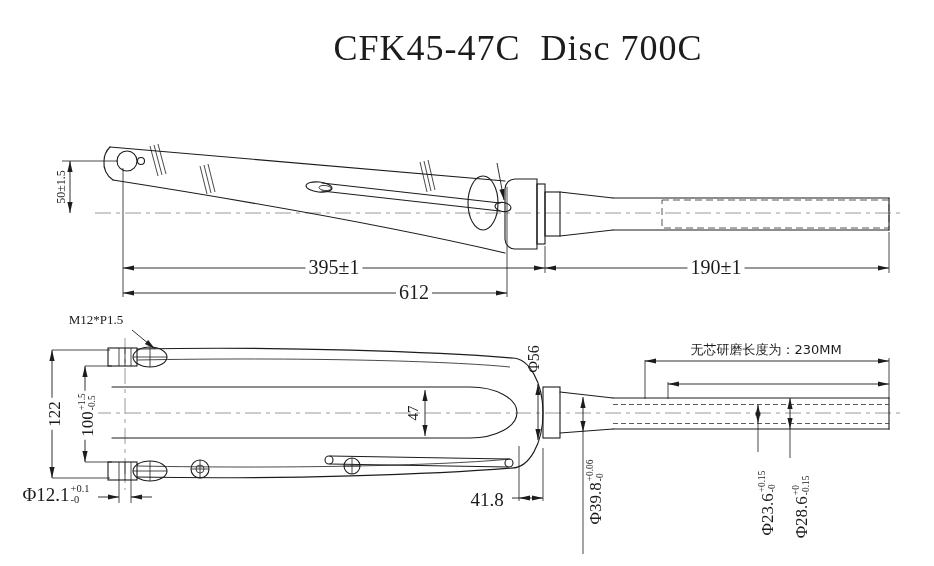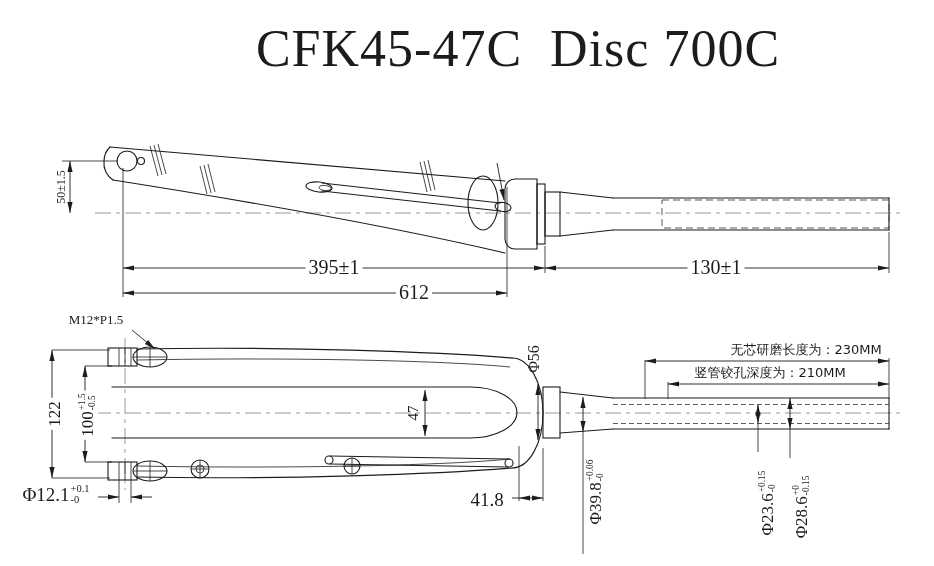--- a/index.html
+++ b/index.html
@@ -1,21 +1,21 @@
 <!DOCTYPE html>
 <html><head>
 <meta charset="utf-8">
 <style>
   html,body{margin:0;padding:0;}
   body{width:934px;height:566px;background:#ffffff;overflow:hidden;position:relative;
        font-family:"Liberation Serif","DejaVu Serif",serif;color:#1c1c1c;}
   .sheet{position:absolute;inset:0;}
   svg{position:absolute;left:0;top:0;}
   .title{position:absolute;left:518px;top:48px;transform:translate(-50%,-50%);
-         font-size:52px;white-space:pre;letter-spacing:1px;}
+         font-size:36px;white-space:pre;letter-spacing:1px;}
   .dim{position:absolute;transform:translate(-50%,-50%);white-space:nowrap;
        display:flex;align-items:center;line-height:1;}
   .dim.v{transform:translate(-50%,-50%) rotate(-90deg);}
   .dim.bg{background:#ffffff;padding:0 3px;}
   .tol{display:inline-flex;flex-direction:column;justify-content:center;
        font-size:0.55em;line-height:1;margin-left:1px;gap:1px;}
   .tol i{font-style:normal;}
   .note{position:absolute;transform:translate(-50%,-50%);white-space:nowrap;
         font-family:"DejaVu Sans","Liberation Sans",sans-serif;}
   .fs12{font-size:12px;} .fs13{font-size:13px;} .fs15{font-size:15px;}
@@ -177,31 +177,30 @@
     <line class="thin" x1="758" y1="423.5" x2="758" y2="452"></line>
 
     <line class="d" x1="790" y1="398" x2="790" y2="429" marker-start="url(#arw)" marker-end="url(#arw)"></line>
     <line class="thin" x1="790" y1="429" x2="790" y2="458"></line>
   </g>
 </svg>
 
 <div class="title">CFK45-47C  Disc 700C</div>
 
 <div class="note fs13" style="left:96px;top:320px;font-family:Liberation Serif, serif">M12*P1.5</div>
-<div class="note fs13" style="left:806px;top:350px">无芯研磨长度为：230MM</div>
-<div class="note fs13" style="left:770px;top:373px">竖管铰孔深度为：210MM</div>
+<div class="note fs13" style="left:766px;top:350px">无芯研磨长度为：230MM</div>
 
 <div class="dim v fs12" style="left:61px;top:187px">
   <span>50±1.5</span>
 </div>
 <div class="dim bg fs20" style="left:334px;top:267px">
   <span>395±1</span>
 </div>
 <div class="dim bg fs20" style="left:716px;top:267px">
-  <span>130±1</span>
+  <span>190±1</span>
 </div>
 <div class="dim bg fs20" style="left:414px;top:292px">
   <span>612</span>
 </div>
 <div class="dim v bg fs17" style="left:54px;top:414px">
   <span>122</span>
 </div>
 <div class="dim v bg fs17" style="left:88px;top:415px">
   <span>100</span>
       <span class="tol">

